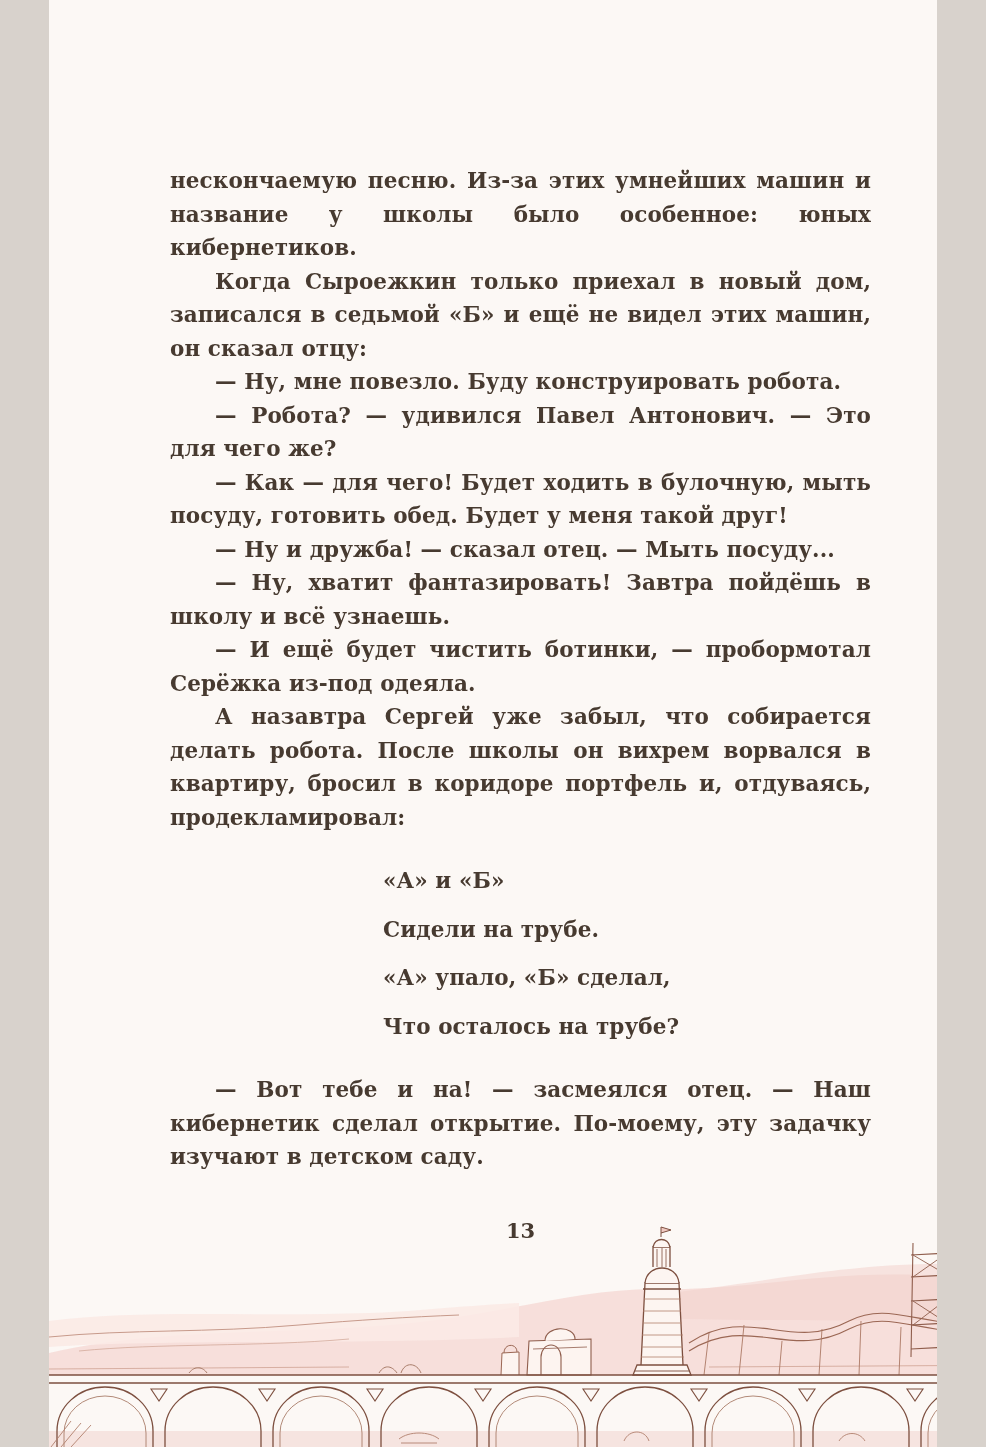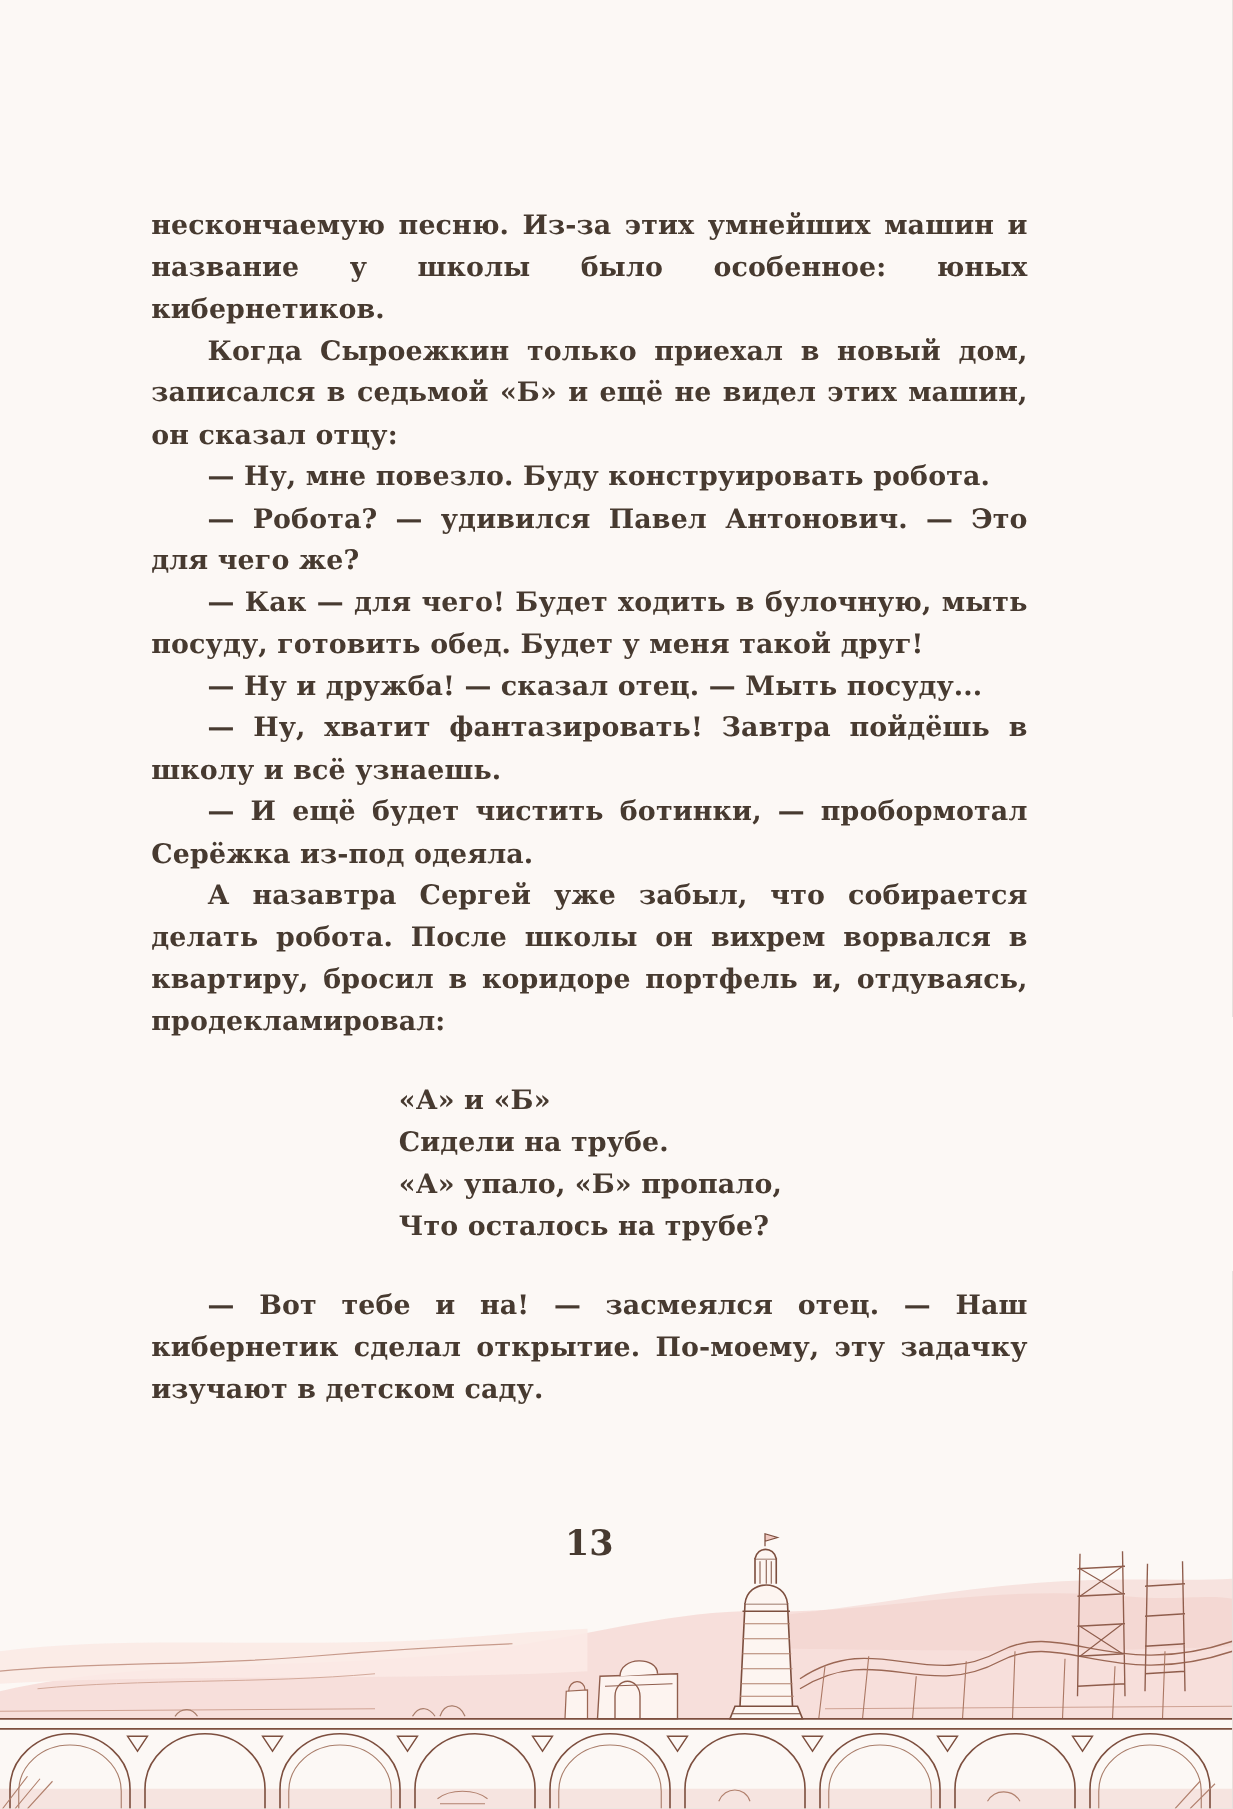--- a/index.html
+++ b/index.html
@@ -1,18 +1,18 @@
 <!DOCTYPE html>
 <html lang="ru"><head>
 <meta charset="utf-8">
 <style>
   html, body { margin: 0; padding: 0; background: #d8d2cc; }
   .page {
     position: relative;
-    width: 986px;
+    width: 888px;
     height: 1447px;
     margin: 0 auto;
     background: #fcf8f5;
     overflow: hidden;
     font-family: "DejaVu Serif", "Liberation Serif", serif;
     color: #473a30;
   }
   .text-block {
     position: absolute;
     left: 121px;
@@ -23,29 +23,29 @@
     font-weight: 600;
     text-align: justify;
     letter-spacing: 0.1px;
   }
   .para { margin: 0; }
   .para.indent { text-indent: 45px; }
   .poem {
     margin: 30px 0 30px 198px;
     text-align: left;
   }
-  .poem p { margin: 0; }
+  .poem p { margin: 15px; }
   .closing { margin-top: 0; }
   .page-number {
     position: absolute;
     left: 121px;
     top: 1218px;
     width: 701px;
     text-align: center;
-    font-size: 28px;
+    font-size: 21px;
     font-weight: 600;
     color: #473a30;
   }
   .illustration {
     position: absolute;
     left: 0;
     bottom: 0;
     width: 986px;
     height: 222px;
     display: block;
@@ -63,21 +63,21 @@
     <p class="para indent">— Робота? — удивился Павел Антонович. — Это для чего же?</p>
     <p class="para indent">— Как — для чего! Будет ходить в булочную, мыть посуду, готовить обед. Будет у меня такой друг!</p>
     <p class="para indent">— Ну и дружба! — сказал отец. — Мыть посуду...</p>
     <p class="para indent">— Ну, хватит фантазировать! Завтра пойдёшь в школу и всё узнаешь.</p>
     <p class="para indent">— И ещё будет чистить ботинки, — пробормотал Серёжка из-под одеяла.</p>
     <p class="para indent">А назавтра Сергей уже забыл, что собирается делать робота. После школы он вихрем ворвался в квартиру, бросил в коридоре портфель и, отдуваясь, продекламировал:</p>
 
     <div class="poem">
       <p>«А» и «Б»</p>
       <p>Сидели на трубе.</p>
-      <p>«А» упало, «Б» пропало,</p>
+      <p>«А» упало, «Б» сделал,</p>
       <p>Что осталось на трубе?</p>
     </div>
 
     <p class="para indent closing">— Вот тебе и на! — засмеялся отец. — Наш кибернетик сделал открытие. По-моему, эту задачку изучают в детском саду.</p>
   </div>
 
   <div class="page-number">13</div>
 
   <svg class="illustration" viewBox="0 0 986 222" xmlns="http://www.w3.org/2000/svg" aria-hidden="true">
 

